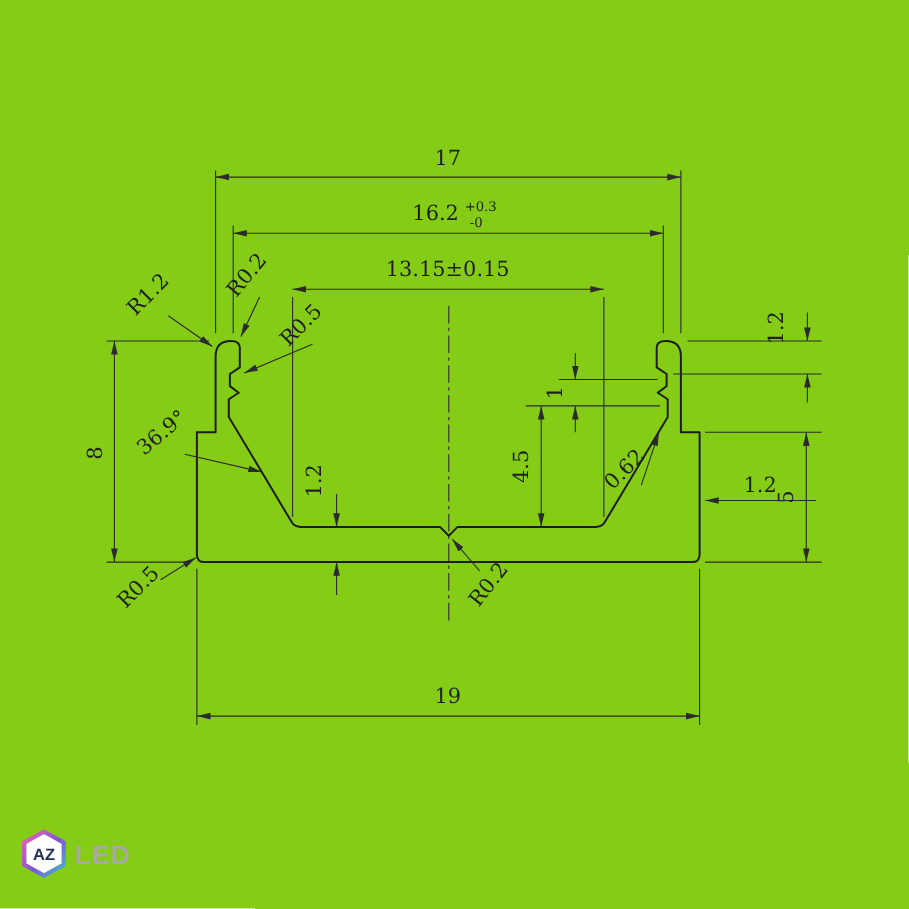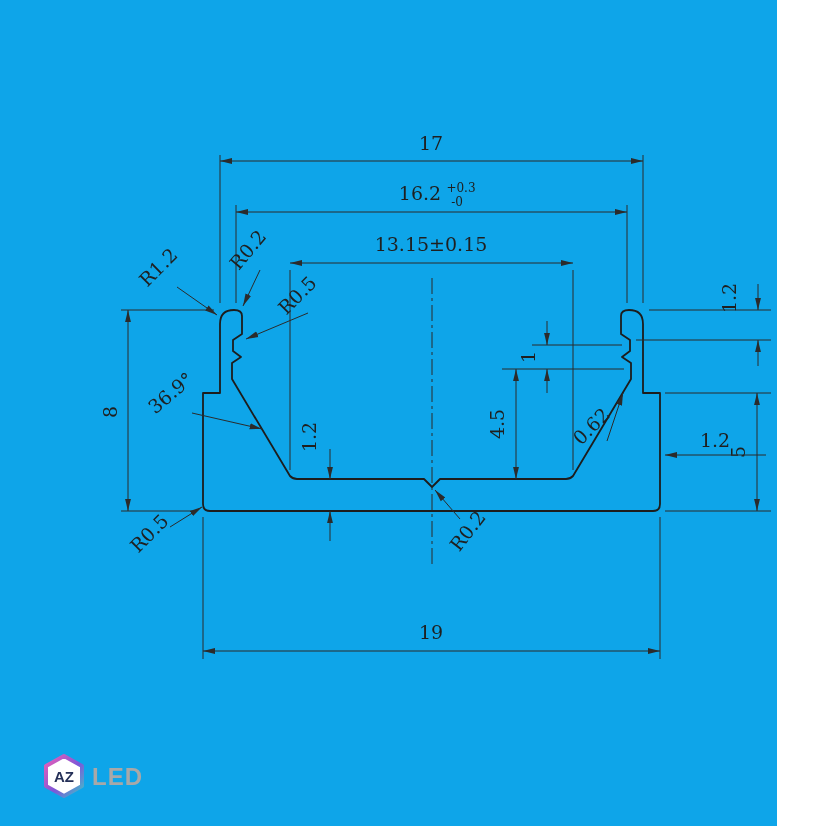--- a/index.html
+++ b/index.html
@@ -1,16 +1,16 @@
 <!DOCTYPE html>
 <html><head>
 <meta charset="utf-8">
 <style>
   html,body{margin:0;padding:0;background:#ffffff;}
-  .stage{position:relative;width:753px;height:826px;background:#0ea5e9;overflow:hidden;padding-left:24px;}
+  .stage{position:relative;width:826px;height:826px;background:#84cc16;overflow:hidden;}
   svg{display:block;}
   .ln{stroke:#2b2b2b;stroke-width:1;fill:none;}
   .outline{stroke:#1d1d1d;stroke-width:1.8;fill:none;stroke-linejoin:round;stroke-linecap:round;}
   .cl{stroke:#2b2b2b;stroke-width:1;stroke-dasharray:16 4 3 4;fill:none;}
   text{font-family:"DejaVu Serif",serif;font-size:19px;fill:#1f1f1f;}
   .tol{font-size:12px;}
   .logo-az{font-family:"Liberation Sans",sans-serif;font-weight:bold;font-size:15px;fill:#253058;}
   .logo-led{font-family:"Liberation Sans",sans-serif;font-weight:600;font-size:24px;fill:#a8a8a8;letter-spacing:1px;}
 </style>
 </head>

